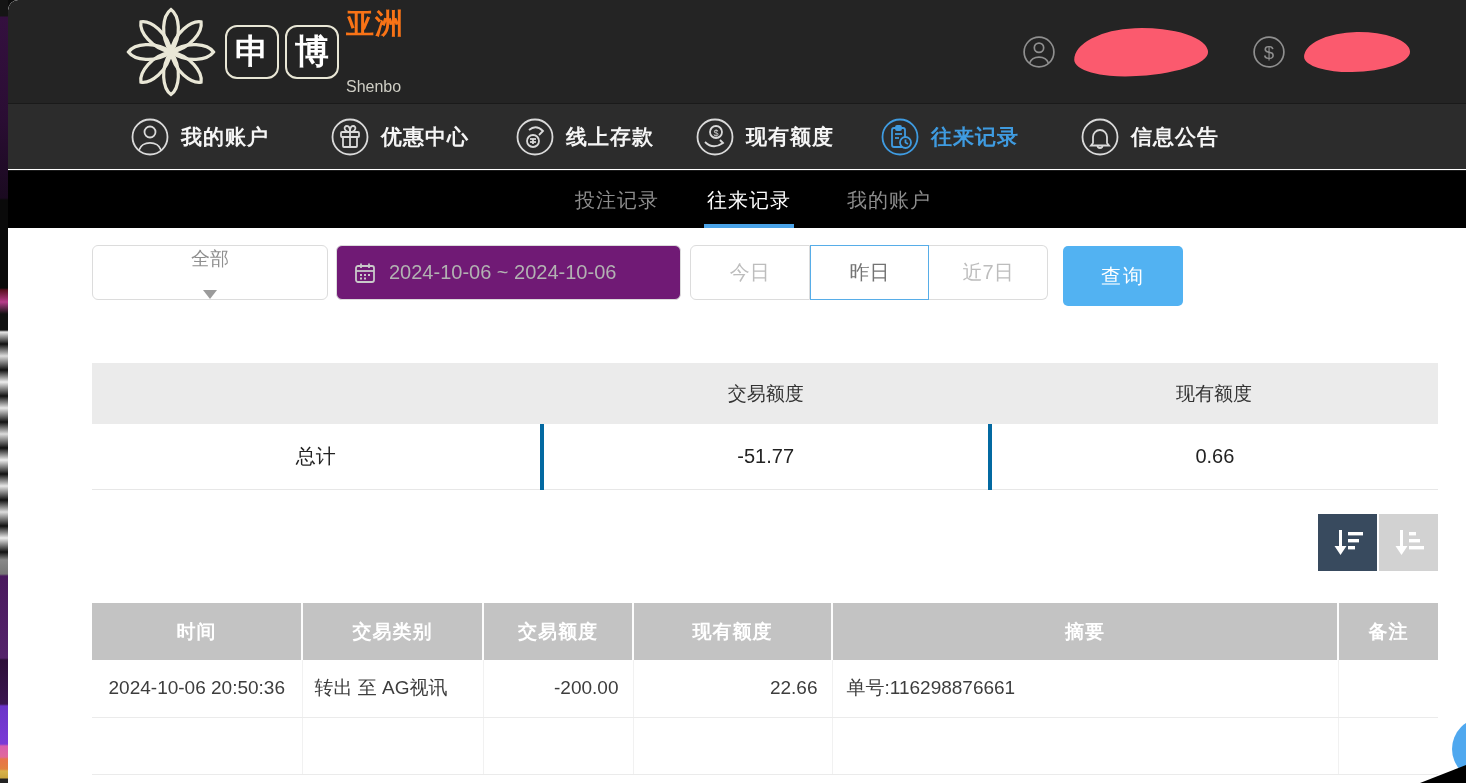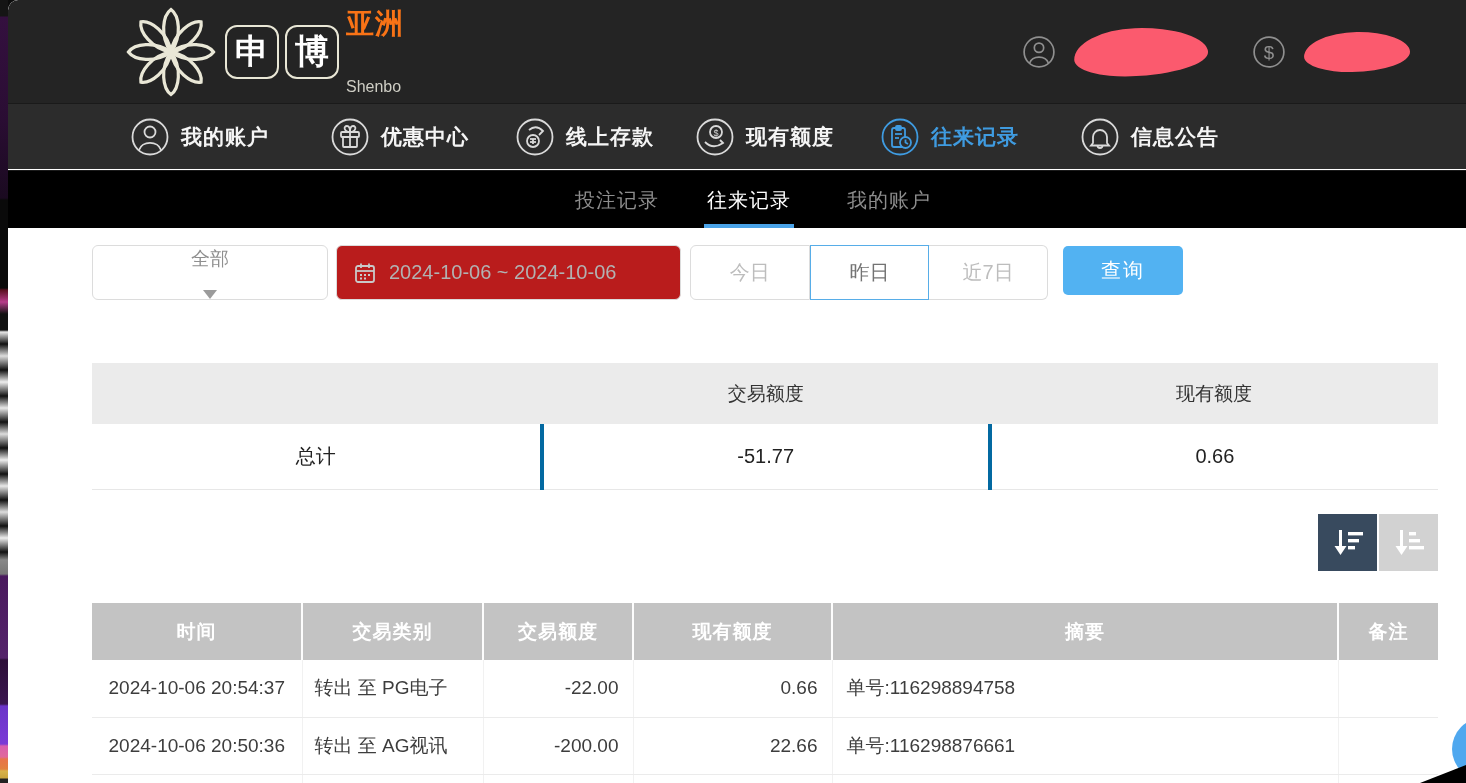--- a/index.html
+++ b/index.html
@@ -61,29 +61,29 @@
 
   
   .content { position:absolute; left:0; top:228px; width:100%; height:555px; background:#ffffff; }
 
   
   .select-box { position:absolute; left:84px; top:17px; width:236px; height:55px; border:1px solid #dcdcdc; border-radius:6px;
     display:flex; align-items:center; padding:0 18px; cursor:pointer; background:#fff;flex-direction:column; }
   .select-value { color:#8f8f8f; font-size:19px; flex:1; }
   .caret-down { width:0; height:0; border-left:7px solid transparent; border-right:7px solid transparent; border-top:9px solid #9b9b9b; }
   .date-box { position:absolute; left:328px; top:17px; width:345px; height:55px; border:1px solid #dcdcdc; border-radius:6px;
-    display:flex; align-items:center; gap:12px; padding:0 16px; cursor:text; background:#b91c1c; }
+    display:flex; align-items:center; gap:12px; padding:0 16px; cursor:text; background:#701a75; }
   .date-value { color:#b2b2b2; font-size:20px; white-space:nowrap; }
   .seg-group { position:absolute; left:682px; top:17px; width:358px; height:55px; display:flex; }
   .seg { flex:1; border:1px solid #dcdcdc; border-left-width:0; display:flex; align-items:center; justify-content:center;
     color:#bdbdbd; font-size:20px; cursor:pointer; background:#fff; }
   .seg:first-child { border-left-width:1px; border-radius:6px 0 0 6px; }
   .seg:last-child { border-radius:0 6px 6px 0; }
   .seg.active { border:1px solid #57ade8; color:#737373; }
-  .query-btn { position:absolute; left:1055px; top:18px; width:120px; height:49px; background:#52b2f2; border:none; border-radius:5px;
+  .query-btn { position:absolute; left:1055px; top:18px; width:120px; height:60px; background:#52b2f2; border:none; border-radius:5px;
     color:#ffffff; font-size:20px; letter-spacing:2px; cursor:pointer; font-family:inherit; }
 
   
   .summary-table { position:absolute; left:84px; top:135px; width:1346px; border-collapse:collapse; table-layout:fixed; }
   .summary-table th { height:61px; background:#ebebeb; color:#333; font-size:19px; font-weight:500; text-align:center; }
   .summary-table td { height:65px; background:#fff; color:#222; font-size:20px; text-align:center;
     border-bottom:1px solid #e7e7e7; }
   .summary-table td + td { border-left:4px solid #0369a1; }
 
   
@@ -333,28 +333,20 @@
             <th>时间</th>
             <th>交易类别</th>
             <th>交易额度</th>
             <th>现有额度</th>
             <th>摘要</th>
             <th>备注</th>
           </tr>
         </thead>
         <tbody>
             <tr>
-              <td class="c-time">2024-10-06 20:54:37</td>
-              <td class="c-type">转出 至 PG电子</td>
-              <td class="c-amount">-22.00</td>
-              <td class="c-balance">0.66</td>
-              <td class="c-summary">单号:116298894758</td>
-              <td class="c-remark"></td>
-            </tr>
-            <tr>
               <td class="c-time">2024-10-06 20:50:36</td>
               <td class="c-type">转出 至 AG视讯</td>
               <td class="c-amount">-200.00</td>
               <td class="c-balance">22.66</td>
               <td class="c-summary">单号:116298876661</td>
               <td class="c-remark"></td>
             </tr>
             <tr>
               <td class="c-time"></td>
               <td class="c-type"></td>

